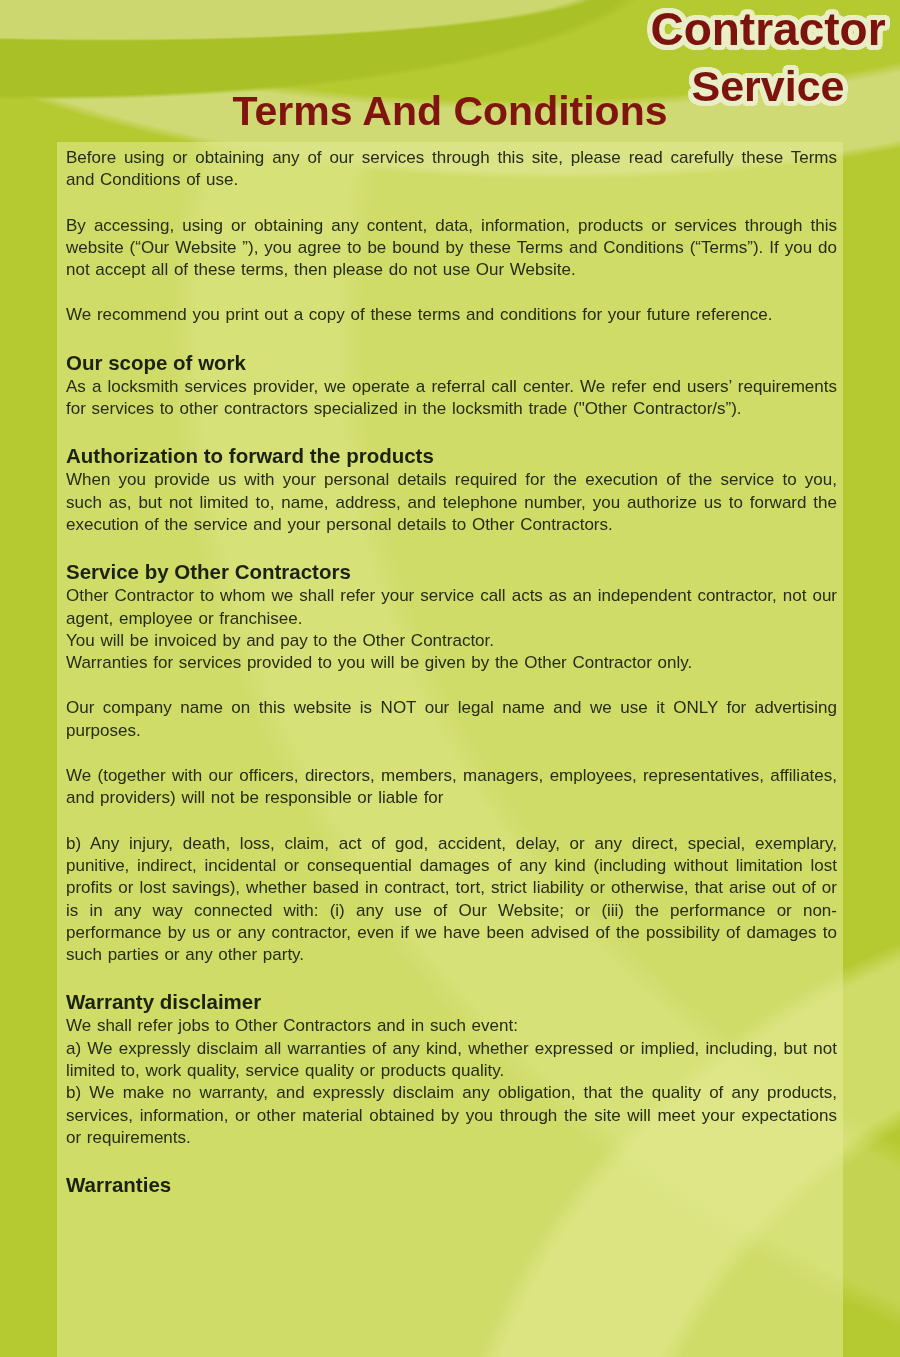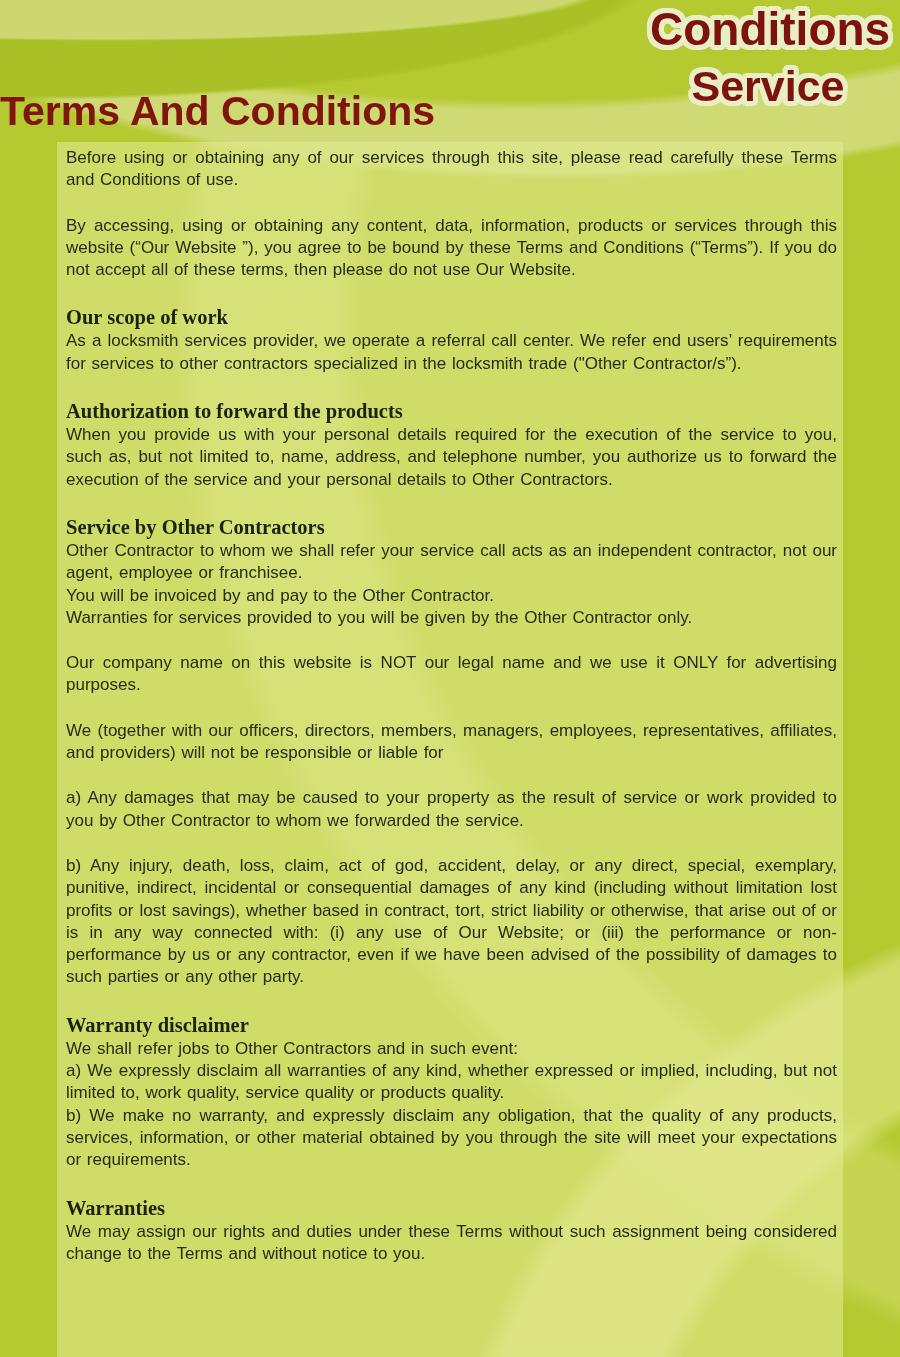--- a/index.html
+++ b/index.html
@@ -30,20 +30,21 @@
     text-shadow:
       5px 0 0 var(--o), -5px 0 0 var(--o), 0 5px 0 var(--o), 0 -5px 0 var(--o),
       4px 4px 0 var(--o), -4px 4px 0 var(--o), 4px -4px 0 var(--o), -4px -4px 0 var(--o),
       2px 5px 0 var(--o), -2px 5px 0 var(--o), 2px -5px 0 var(--o), -2px -5px 0 var(--o),
       5px 2px 0 var(--o), -5px 2px 0 var(--o), 5px -2px 0 var(--o), -5px -2px 0 var(--o);
   }
   .logo .l1 { font-size:46px; }
   .logo .l2 { font-size:43px; margin-top:13px; }
   .title {
     position:absolute; top:88px; left:0; width:900px;
+    text-align:center;
     font-size:41px; font-weight:bold;
     color:#7f150e;
   }
   .panel {
     position:absolute; left:57px; top:142px;
     width:786px; height:1215px;
     box-sizing:border-box;
     padding:5px 6px 10px 9px;
     background:rgba(229,235,152,0.55);
   }
@@ -53,51 +54,49 @@
     color:#272c16;
     text-align:justify;
     white-space:pre-line;
     word-spacing:1px;
   }
   .panel h2 {
     margin:0;
     font-size:20.5px; line-height:26px;
     font-weight:bold;
     color:#1d2210;
-    font-family:Liberation Serif, serif;
   }
 </style>
 </head>
 <body>
 
 <div class="bg"></div>
 
 <div class="logo">
-  <div class="l1">Conditions</div>
+  <div class="l1">Contractor</div>
   <div class="l2">Service</div>
 </div>
 
 <div class="title">Terms And Conditions</div>
 
 <div class="panel">
   <div>
       <p>Before using or obtaining any of our services through this site, please read carefully these Terms and Conditions of use.</p>
       <p>By accessing, using or obtaining any content, data, information, products or services through this website (“Our Website ”), you agree to be bound by these Terms and Conditions (“Terms”). If you do not accept all of these terms, then please do not use Our Website.</p>
+      <p>We recommend you print out a copy of these terms and conditions for your future reference.</p>
       <h2>Our scope of work</h2>
       <p>As a locksmith services provider, we operate a referral call center. We refer end users’ requirements for services to other contractors specialized in the locksmith trade ("Other Contractor/s”).</p>
       <h2>Authorization to forward the products</h2>
       <p>When you provide us with your personal details required for the execution of the service to you, such as, but not limited to, name, address, and telephone number, you authorize us to forward the execution of the service and your personal details to Other Contractors.</p>
       <h2>Service by Other Contractors</h2>
       <p>Other Contractor to whom we shall refer your service call acts as an independent contractor, not our agent, employee or franchisee.
 You will be invoiced by and pay to the Other Contractor.
 Warranties for services provided to you will be given by the Other Contractor only.</p>
       <p>Our company name on this website is NOT our legal name and we use it ONLY for advertising purposes.</p>
       <p>We (together with our officers, directors, members, managers, employees, representatives, affiliates, and providers) will not be responsible or liable for</p>
-      <p>a) Any damages that may be caused to your property as the result of service or work provided to you by Other Contractor to whom we forwarded the service.</p>
       <p>b) Any injury, death, loss, claim, act of god, accident, delay, or any direct, special, exemplary, punitive, indirect, incidental or consequential damages of any kind (including without limitation lost profits or lost savings), whether based in contract, tort, strict liability or otherwise, that arise out of or is in any way connected with: (i) any use of Our Website; or (iii) the performance or non-performance by us or any contractor, even if we have been advised of the possibility of damages to such parties or any other party.</p>
       <h2>Warranty disclaimer</h2>
       <p>We shall refer jobs to Other Contractors and in such event:
 a) We expressly disclaim all warranties of any kind, whether expressed or implied, including, but not limited to, work quality, service quality or products quality.
 b) We make no warranty, and expressly disclaim any obligation, that the quality of any products, services, information, or other material obtained by you through the site will meet your expectations or requirements.</p>
       <h2>Warranties</h2>
-      <p>We may assign our rights and duties under these Terms without such assignment being considered change to the Terms and without notice to you.</p>
     </div>
 </div>
 
 </body></html>

